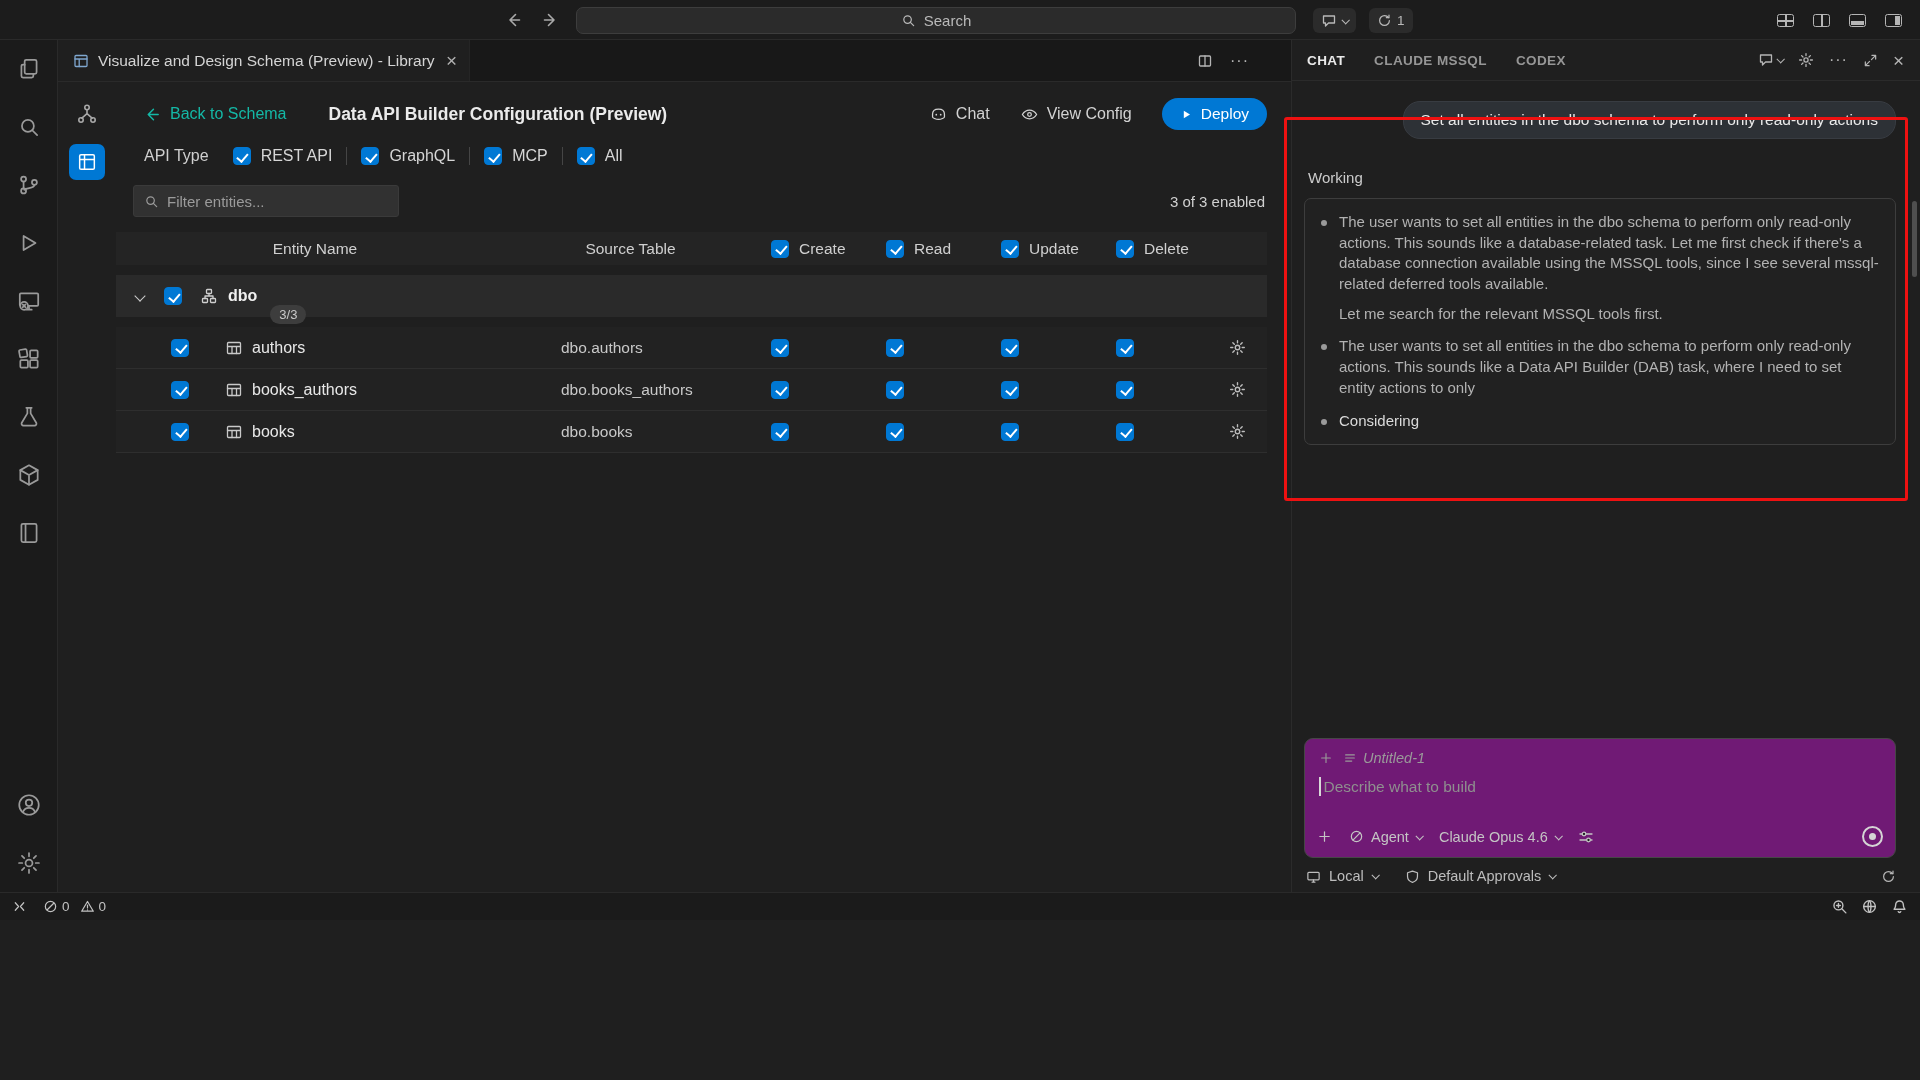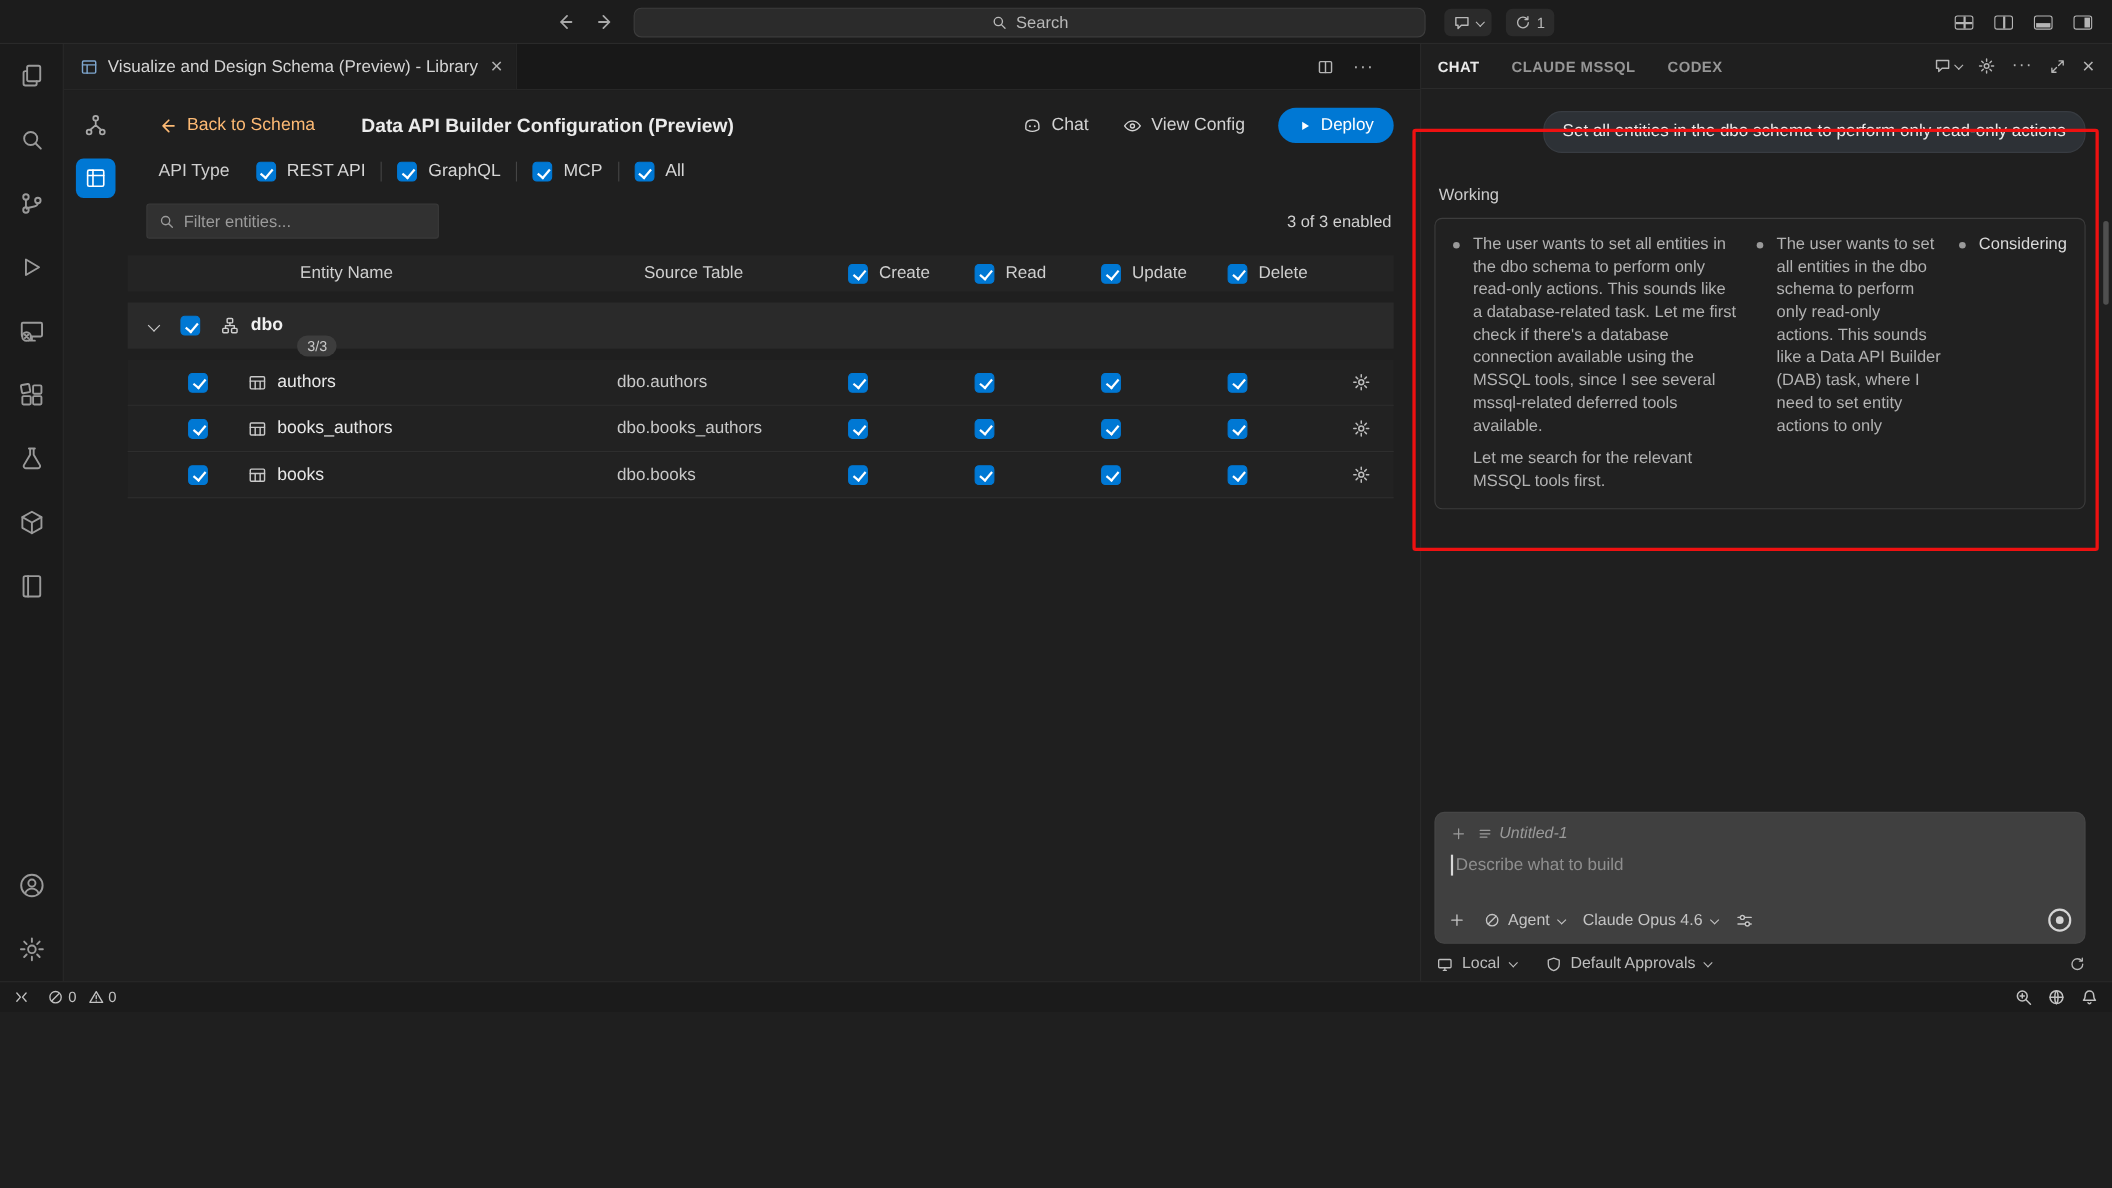--- a/index.html
+++ b/index.html
@@ -48,21 +48,21 @@
   .tab-label { white-space:nowrap; overflow:hidden; }
   .tab-close { margin-left:auto; color:#b0b0b0; font-size:19px; line-height:1; }
   .tabbar-actions { margin-left:auto; display:flex; align-items:center; gap:17px; padding-right:42px; color:#b5b5b5; }
   .editor-body { flex:1; position:relative; overflow:hidden; }
   .minibar { position:absolute; left:0; top:0; bottom:0; width:58px; display:flex; flex-direction:column; align-items:center; padding-top:14px; gap:12px; }
   .mini-btn { width:36px; height:36px; border-radius:7px; display:flex; align-items:center; justify-content:center; color:#a8a8a8; }
   .mini-btn.selected { background:var(--accent,#0078d4); color:#fff; }
   .config { margin-left:58px; height:100%; padding-right:24px; display:flex; flex-direction:column; }
 
   .cfg-header { display:flex; align-items:center; margin-top:13px; height:38px; padding-left:28px; }
-  .back-link { display:flex; align-items:center; gap:9px; color:#fdba74; font-size:16px; }
+  .back-link { display:flex; align-items:center; gap:9px; color:#14b8a6; font-size:16px; }
   .cfg-title { margin-left:42px; color:#ebebeb; font-size:17.5px; font-weight:700; }
   .cfg-actions { margin-left:auto; display:flex; align-items:center; gap:30px; }
   .cfg-action { display:flex; align-items:center; gap:8px; color:#d2d2d2; font-size:16px; }
   .deploy-btn { background:var(--accent,#0078d4); color:#fff; height:32px; padding:0 18px; border-radius:16px; display:flex; align-items:center; gap:8px; font-size:15.5px; border:none; }
 
   .api-row { display:flex; align-items:center; margin-top:5px; height:36px; padding-left:28px; font-size:16px; color:#d6d6d6; }
   .api-label { color:#cfcfcf; margin-right:24px; }
   .api-opt { display:flex; align-items:center; gap:10px; }
   .sep { width:1px; height:18px; background:#454545; margin:0 14px; }
 
@@ -105,29 +105,29 @@
   .chat-tab-actions { margin-left:auto; display:flex; align-items:center; gap:15px; color:#b5b5b5; }
   .x-glyph { font-size:19px; line-height:1; }
   .dots-glyph { font-size:16px; line-height:1; letter-spacing:1px; }
   .session-row { height:33px; flex:none; display:flex; align-items:center; padding:0 17px 0 14px; gap:11px; color:#c7c7c7; }
   .session-title { font-size:13.5px; font-weight:700; color:#e3e3e3; letter-spacing:.2px; }
   .session-actions { margin-left:auto; color:#b5b5b5; }
 
   .chat-scroll { flex:1; position:relative; padding:20px 24px 0 12px; display:flex; flex-direction:column; overflow:hidden; }
   .user-bubble { margin-left:auto; background:#2d3136; border:1px solid #383c42; border-radius:17px; padding:9px 17px; font-size:15.5px; color:#eaeaea; max-width:560px; white-space:nowrap; }
   .working { margin-top:30px; margin-left:4px; font-size:15px; color:#cccccc; }
-  .think-box { margin-top:12px; border:1px solid #3d3d3d; border-radius:7px; padding:13px 16px 13px 12px; display:flex; flex-direction:row; gap:12px; background:#212121; }
+  .think-box { margin-top:12px; border:1px solid #3d3d3d; border-radius:7px; padding:13px 16px 13px 12px; display:flex; flex-direction:column; gap:12px; background:#212121; }
   .think-item { display:flex; gap:12px; }
   .think-dot { width:6px; height:6px; border-radius:50%; background:#9a9a9a; margin-top:8px; margin-left:4px; flex:none; }
   .think-text { font-size:15px; line-height:1.38; color:#b2b2b2; }
   .think-text p + p { margin-top:9px; }
   .considering { color:#dadada; }
   .chat-thumb { position:absolute; right:3px; top:120px; width:5px; height:76px; background:#4f4f4f; border-radius:3px; }
 
-  .chat-input { margin:0 24px 0 12px; flex:none; border:1px solid #464646; border-radius:9px; height:120px; position:relative; padding:11px 14px; background:#404040; }
+  .chat-input { margin:0 24px 0 12px; flex:none; border:1px solid #464646; border-radius:9px; height:120px; position:relative; padding:11px 14px; background:#701a75; }
   .ctx-row { display:flex; align-items:center; gap:10px; color:#9a9a9a; font-size:14.5px; }
   .ctx-file { display:flex; align-items:center; gap:6px; font-style:italic; }
   .input-line { margin-top:11px; display:flex; align-items:center; font-size:15.5px; color:#8f8f8f; }
   .caret { width:1.5px; height:19px; background:#d8d8d8; margin-right:3px; }
   .input-toolbar { position:absolute; left:12px; right:12px; bottom:10px; display:flex; align-items:center; gap:17px; color:#c4c4c4; font-size:14.5px; }
   .picker { display:flex; align-items:center; gap:7px; }
   .chev-sm { display:inline-block; width:6px; height:6px; border-right:1.5px solid currentColor; border-bottom:1.5px solid currentColor; transform:rotate(45deg) translateY(-1px); }
   .send-btn { margin-left:auto; width:21px; height:21px; border-radius:50%; border:2.5px solid #d5d5d5; display:flex; align-items:center; justify-content:center; background:transparent; }
   .send-btn::after { content:""; width:7px; height:7px; border-radius:50%; background:#d5d5d5; }
 

